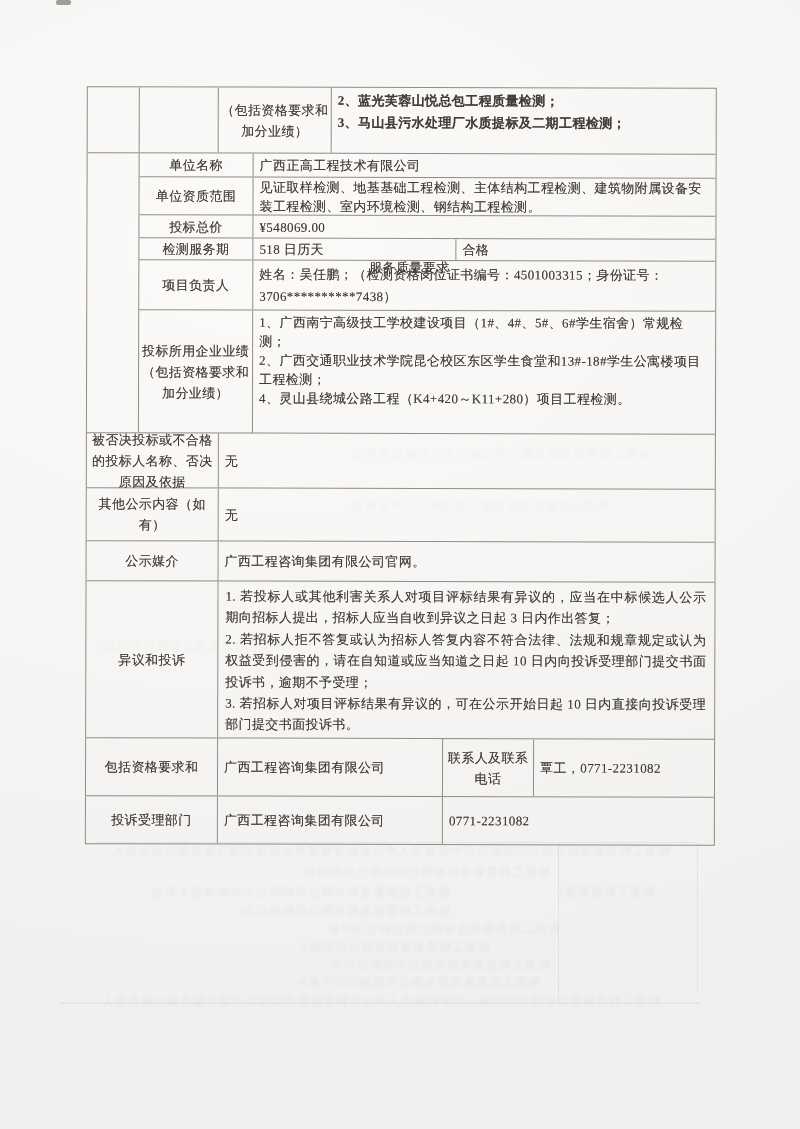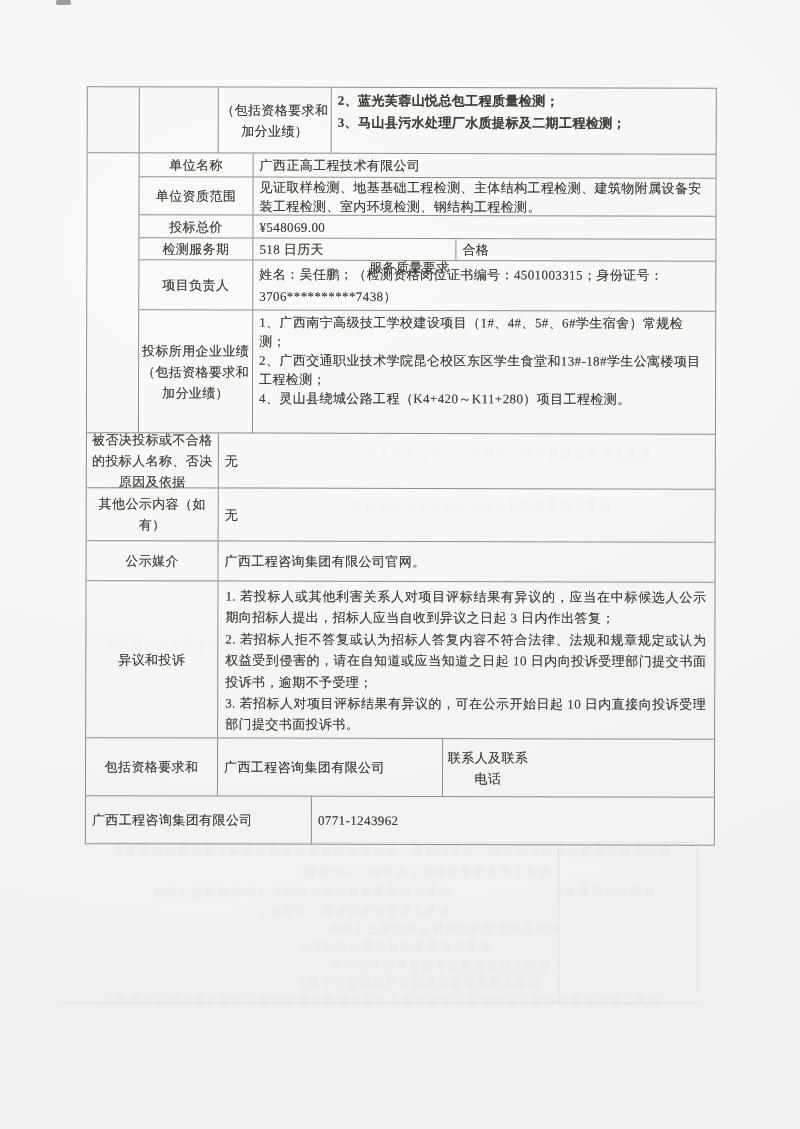--- a/index.html
+++ b/index.html
@@ -169,25 +169,27 @@
           <div class="para">1. 若投标人或其他利害关系人对项目评标结果有异议的，应当在中标候选人公示期向招标人提出，招标人应当自收到异议之日起 3 日内作出答复；</div>
           <div class="para">2. 若招标人拒不答复或认为招标人答复内容不符合法律、法规和规章规定或认为权益受到侵害的，请在自知道或应当知道之日起 10 日内向投诉受理部门提交书面投诉书，逾期不予受理；</div>
           <div class="para">3. 若招标人对项目评标结果有异议的，可在公示开始日起 10 日内直接向投诉受理部门提交书面投诉书。</div>
         </div>
       </div>
 
       <div class="trow h58">
         <div class="cell w131 lbl">包括资格要求和</div>
         <div class="cell w225 val vcenter">广西工程咨询集团有限公司</div>
         <div class="cell w91 lbl">联系人及联系电话</div>
+        <div class="cell grow val vcenter">覃工，0771-2231082</div>
       </div>
 
       <div class="trow h48">
+        <div class="cell w131 lbl">投诉受理部门</div>
         <div class="cell w225 val vcenter">广西工程咨询集团有限公司</div>
-        <div class="cell grow val vcenter">0771-1243962</div>
+        <div class="cell grow val vcenter">0771-2231082</div>
       </div>
 
     </div>
   </div>
 
   <div class="sm sm1">检测工程质量项目有限公司招标公示中标候选人单位名称资格要求业绩证书编号服务期合格负责人姓名广西南宁建设技术学院检测工程质量项目有限公司招标公示中标候选人单位名称资格要求业绩证书编号</div>
   <div class="sm sm2">检测工程质量项目有限公司招标公示中标候选人单位名称资格要求业绩证书编号服务期合格负责人姓名广西南宁建设技术学院检测工程质量项目有限公司招标公示中标候选人单位名称资格要求业绩证书编号</div>
   <div class="sm sm3">检测工程质量项目有限公司招标公示中标候选人单位名称资格要求业绩证书编号服务期合格负责人姓名广西南宁建设技术学院检测工程质量项目有限公司招标公示中标候选人单位名称资格要求业绩证书编号</div>
   <div class="sm sm4">检测工程质量项目有限公司招标公示中标候选人单位名称资格要求业绩证书编号服务期合格负责人姓名广西南宁建设技术学院检测工程质量项目有限公司招标公示中标候选人单位名称资格要求业绩证书编号</div>
   <div class="sm sm5">检测工程质量项目有限公司招标公示中标候选人单位名称资格要求业绩证书编号服务期合格负责人姓名广西南宁建设技术学院检测工程质量项目有限公司招标公示中标候选人单位名称资格要求业绩证书编号</div>

